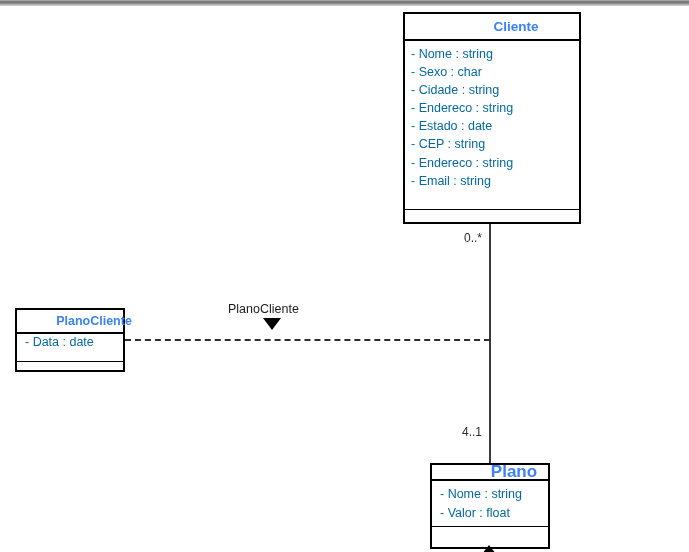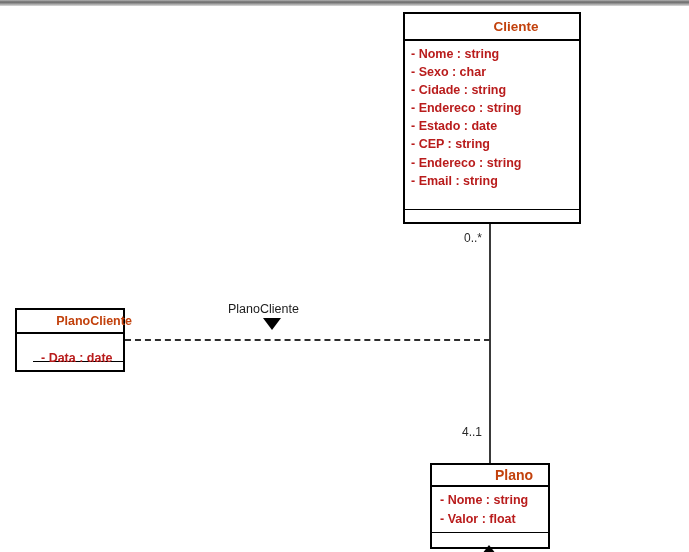--- a/index.html
+++ b/index.html
@@ -21,48 +21,47 @@
   .uml-class {
     position:absolute;
     background:#ffffff;
     border:2px solid #000000;
     display:flex;
     flex-direction:column;
   }
   .uml-title {
     font-weight:bold;
     text-align:center;
-    color:#c2410c;
+    color:#3b82f6;
     border-bottom:2px solid #000000;
     display:flex;
     align-items:center;
     justify-content:center;
     padding-left:48px;
   }
   .uml-attrs {
     border-bottom:1px solid #000000;
-    color:#b91c1c;
-    font-weight:bold;
+    color:#0369a1;
   }
   .uml-attr { white-space:nowrap; }
   .uml-empty { flex:1; background:#ffffff; }
 
   
   .class-cliente { left:403px; top:12px; width:178px; height:212px; }
   .class-cliente .uml-title { height:27px; font-size:13.5px; }
   .class-cliente .uml-attrs { height:169px; padding:4px 4px 0 6px; font-size:12.5px; line-height:18.1px; }
 
   
   .class-planocliente { left:15px; top:308px; width:110px; height:64px; }
   .class-planocliente .uml-title { height:24px; font-size:12.5px; }
-  .class-planocliente .uml-attrs { height:28px; padding:16px 4px 0 8px; font-size:12.5px; line-height:16px;margin-left:16px; }
+  .class-planocliente .uml-attrs { height:28px; padding:0 4px 0 8px; font-size:12.5px; line-height:16px; }
 
   
   .class-plano { left:430px; top:463px; width:120px; height:86px; }
-  .class-plano .uml-title { height:22px; font-size:14px; }
+  .class-plano .uml-title { height:16px; font-size:17px; }
   .class-plano .uml-attrs { height:46px; padding:4px 4px 0 8px; font-size:12.5px; line-height:19px; }
 
   
   .assoc-vline {
     position:absolute; left:489px; top:224px; width:2px; height:239px;
     background:#3a3a3a;
   }
   .assoc-dashed {
     position:absolute; left:125px; top:339px; width:365px; height:0;
     border-top:2px dashed #2e2e2e;

